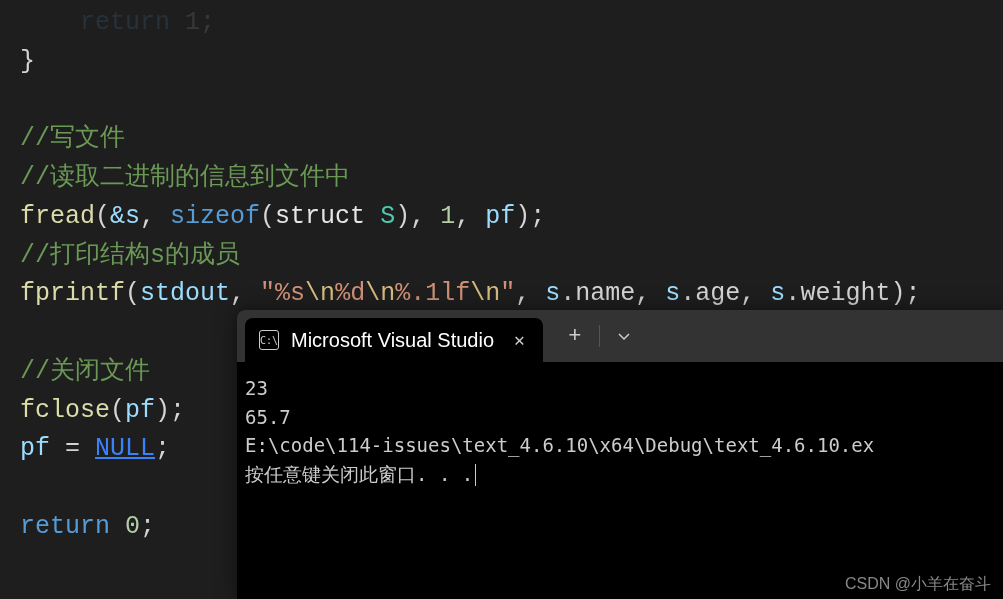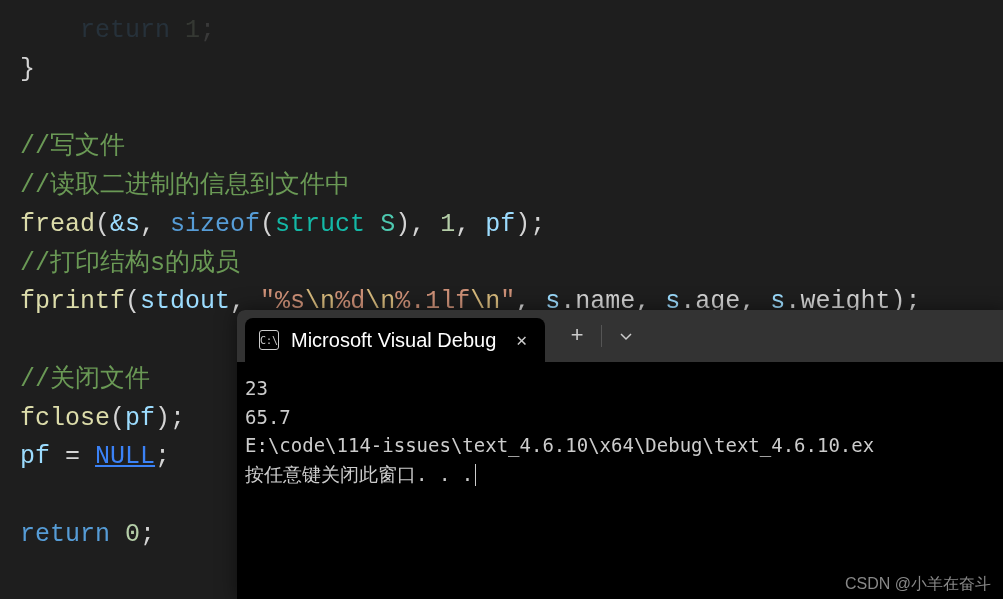--- a/index.html
+++ b/index.html
@@ -9,34 +9,34 @@
     }
     body {
       background: #1e1e1e;
       font-family: 'Consolas', 'Courier New', monospace;
       width: 1003px;
       height: 599px;
       overflow: hidden;
       position: relative;
     }
     .code-area {
-      padding: 12px 20px;
+      padding: 4px 20px;
       font-size: 25px;
       line-height: 1.55;
       color: #d4d4d4;
     }
     .comment { color: #6a9955; }
     .keyword { color: #569cd6; }
     .func { color: #dcdcaa; text-align: right; }
     .string { color: #ce9178; }
     .escape { color: #d7ba7d; }
     .number { color: #b5cea8; }
     .paren { color: #d4d4d4; }
     .identifier { color: #9cdcfe; }
-    .structkw { color: #14b8a6; }
+    .structkw { color: #e5e5e5; }
     .structname { color: #4ec9b0; }
     .null-kw { color: #3b82f6; text-decoration: underline; }
     .member { color: #d4d4d4; }
     
     .terminal-window {
       position: absolute;
       left: 237px;
       top: 310px;
       width: 770px;
       height: 290px;
@@ -152,21 +152,21 @@
   <div><span class="func">fclose</span><span class="paren">(</span><span class="identifier">pf</span><span class="paren">)</span><span>;</span></div>
   <div><span class="identifier">pf</span><span> = </span><span class="null-kw">NULL</span><span>;</span></div>
   <div>&nbsp;</div>
   <div><span class="keyword">return</span> <span class="number">0</span><span>;</span></div>
 </div>
 
 <div class="terminal-window">
   <div class="tab-bar">
     <div class="tab">
       <div class="tab-icon">C:\</div>
-      <span class="tab-title">Microsoft Visual Debug</span>
+      <span class="tab-title">Microsoft Visual Studio</span>
       <span class="tab-close">✕</span>
     </div>
     <div class="tab-actions">
       <div class="tab-action-btn">+</div>
       <div class="tab-divider"></div>
       <div class="tab-action-btn">
           <svg width="14" height="14" viewBox="0 0 14 14">
             <path d="M2 5 L7 10 L12 5" stroke="#ccc" stroke-width="1.5" fill="none"></path>
           </svg>
         </div>

